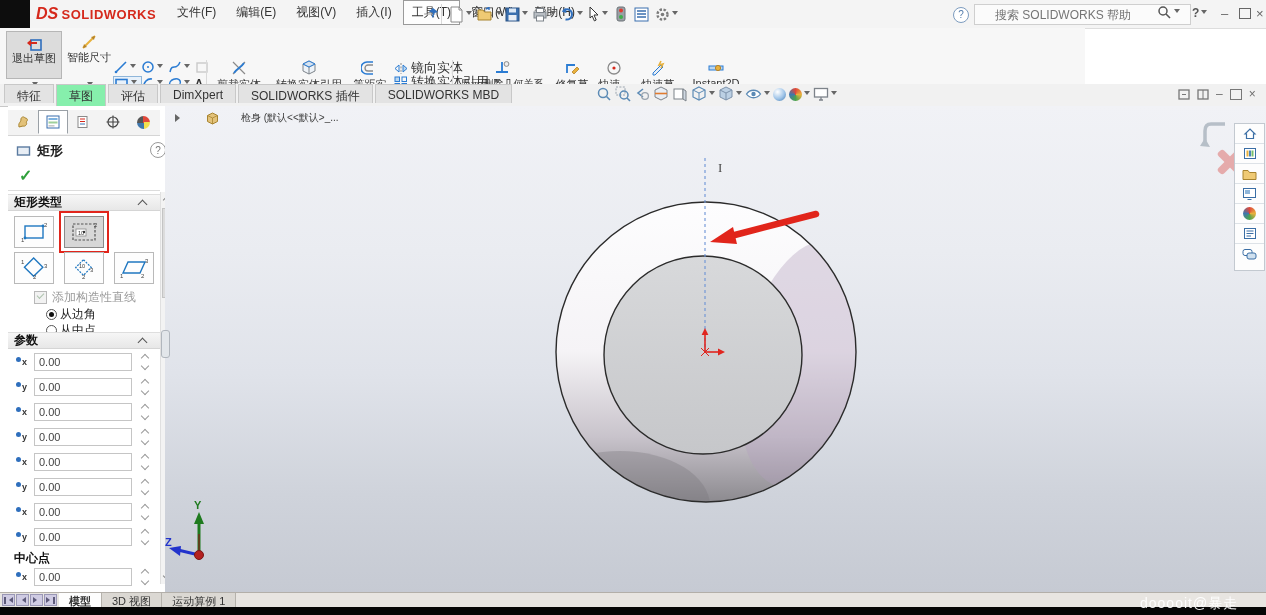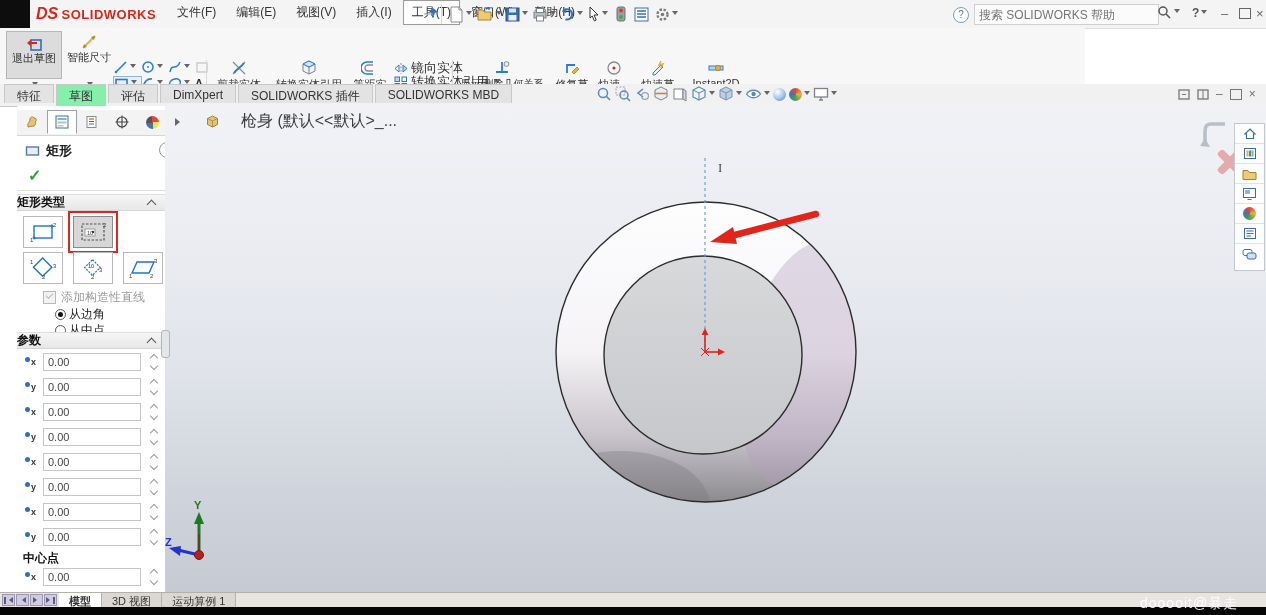--- a/index.html
+++ b/index.html
@@ -20,21 +20,21 @@
   #menus .mi{padding:3px 8px;color:#333;cursor:default;border:1px solid transparent}
   #menus .mi.boxed{border:1px solid #9a9a9a;background:#fdfdfd}
   #pin{left:427px;top:7px}
   .vsep{width:1px;background:#d9d9d9;position:absolute}
   .tb{position:absolute;top:3px;height:22px;display:flex;align-items:center}
   #doc-title{left:640px;top:7px;width:280px;text-align:center;color:#555;font-size:12px;white-space:nowrap}
   .qcirc{width:14px;height:14px;border:1px solid #7d9cbf;border-radius:50%;color:#527bab;font-size:10px;
          display:inline-flex;align-items:center;justify-content:center;background:#fff}
   #search-wrap{left:953px;top:4px;display:flex;align-items:center;gap:5px}
   #search-input{width:175px;height:17px;border:1px solid #cfcfcf;background:#fbfbfb;font-size:12px;
-                font-family:"Liberation Sans",sans-serif;padding:1px 4px;color:#555}
+                font-family:"Liberation Sans",sans-serif;padding:1px 20px;color:#555}
   #search-btn{left:1157px;top:5px;display:flex;align-items:center}
   #help-menu{left:1192px;top:6px;color:#555;font-weight:bold}
   .winbtn{color:#666;font-size:13px;line-height:13px}
   #min-btn{left:1221px;top:7px}
   #max-btn{left:1239px;top:8px;width:10px;height:9px;border:1.4px solid #666}
   #close-btn{left:1256px;top:7px}
 
   
   #ribbon{left:0;top:28px;width:1085px;height:56px;background:#f7f7f7;border-bottom:1px solid #d6d6d6}
   .bigbtn{position:absolute;top:3px;text-align:center;font-size:11px;color:#333}
@@ -59,31 +59,31 @@
   #cmdtabs{left:4px;top:0;display:flex;height:22px}
   .ctab{padding:3px 12px 0;border:1px solid #c8c8c8;border-bottom:none;background:#e3e3e3;margin-right:2px;
         font-size:12px;color:#333;height:19px;box-sizing:border-box}
   .ctab.active{background:#86efac;height:22px;position:relative;z-index:2}
   #headsup{left:596px;top:2px;display:flex;align-items:center;gap:3px}
   .hu{display:flex;align-items:center}
   #docwin{left:1178px;top:3px;display:flex;align-items:center;gap:7px;color:#6e6e6e}
   .dw-sq{width:10px;height:9px;border:1.3px solid #777}
 
   
-  #leftpanel{left:17px;top:106px;width:169px;height:486px;background:#fff;border-right:1px solid #aab0b6;box-sizing:border-box}
+  #leftpanel{left:8px;top:106px;width:169px;height:486px;background:#fff;border-right:1px solid #aab0b6;box-sizing:border-box}
   #pm-tabs{position:absolute;left:0;top:4px;width:152px;height:25px;display:flex;border-bottom:1px solid #d5d5d5;background:#f3f3f3}
   .pmtab{width:30px;height:24px;display:flex;align-items:center;justify-content:center;box-sizing:border-box}
   .pmtab.active{background:#fff;border:1px solid #9aa0a6;border-bottom:1px solid #fff}
   #pm-title{position:absolute;left:8px;top:36px;display:flex;align-items:center;gap:6px;font-weight:bold;font-size:13px;color:#222}
   #pm-help{position:absolute;left:142px;top:36px}
   #pm-ok{position:absolute;left:11px;top:60px;color:#2fa03b;font-weight:bold;font-size:16px}
   .pm-div{position:absolute;left:0;width:152px;height:1px;background:#dcdcdc}
   .sechdr{position:absolute;left:0;width:152px;height:17px;background:linear-gradient(#f6f6f6,#e7e7e7);
           border-top:1px solid #dedede;border-bottom:1px solid #d5d5d5;display:flex;align-items:center;box-sizing:border-box}
-  .sechdr b{font-size:12px;color:#111;}
+  .sechdr b{font-size:12px;color:#111;margin-left:6px}
   .chev{width:6px;height:6px;border-left:1.6px solid #555;border-top:1.6px solid #555;transform:rotate(45deg);position:absolute;right:14px;top:6px}
   .typebtn{position:absolute;width:38px;height:30px;border:1px solid #b9b9b9;background:#fdfdfd;display:flex;align-items:center;justify-content:center}
   .typebtn.sel{background:#d7d7d7;border-color:#8a8a8a}
   #redbox{position:absolute;border:2px solid #e1251b;background:transparent}
   .cbrow{position:absolute;display:flex;align-items:center;gap:5px;color:#9a9a9a;font-size:12px}
   .cbx{width:11px;height:11px;border:1px solid #b8b8b8;background:#f2f2f2;position:relative}
   .cbx::after{content:"";position:absolute;left:2px;top:1px;width:6px;height:3px;border-left:1.6px solid #adc3ad;border-bottom:1.6px solid #adc3ad;transform:rotate(-45deg)}
   .radrow{position:absolute;display:flex;align-items:center;gap:3px;color:#222;font-size:12px}
   .rad{width:11px;height:11px;border:1px solid #555;border-radius:50%;background:#fff;position:relative;box-sizing:border-box}
   .rad.on::after{content:"";position:absolute;left:2px;top:2px;width:5px;height:5px;border-radius:50%;background:#111}
@@ -100,21 +100,21 @@
   #pm-scroll{position:absolute;left:152px;top:86px;width:12px;height:392px;background:#f3f3f3;border-left:1px solid #e0e0e0;box-sizing:border-box}
   #pm-scroll .sa{position:absolute;left:3px;width:5px;height:5px;border-left:1.5px solid #888;border-top:1.5px solid #888}
   #pm-scroll .sa.up{top:5px;transform:rotate(45deg)}
   #pm-scroll .sa.dn{bottom:5px;transform:rotate(-135deg)}
   #pm-scroll .thumb{position:absolute;left:1px;top:16px;width:9px;height:90px;background:#dcdcdc;border:1px solid #c4c4c4;box-sizing:border-box}
   #cphdr{position:absolute;left:6px;font-weight:bold;font-size:12px;color:#111}
 
   
   #viewport{left:165px;top:106px;width:1101px;height:486px;
     background:linear-gradient(180deg,#f1f2f6 0%,#eaecf1 30%,#e0e3ea 55%,#cfd3db 80%,#c6cad3 100%)}
-  #flytree{position:absolute;left:10px;top:5px;display:flex;align-items:center;gap:22px;color:#3c3c3c;font-size:16px;white-space:nowrap}
+  #flytree{position:absolute;left:10px;top:5px;display:flex;align-items:center;gap:22px;color:#3c3c3c;font-size:10px;white-space:nowrap}
   .tri-r{width:0;height:0;border:4px solid transparent;border-left:5px solid #666}
   #splitter{position:absolute;left:-4px;top:224px;width:7px;height:26px;background:#e2e6ea;border:1px solid #b0b6bd;border-radius:3px}
 
   
   #taskpane{left:1234px;top:123px;width:31px;height:148px;background:#fdfdfd;border:1px solid #c3c9d0;box-sizing:border-box}
   .tpcell{width:29px;height:20px;display:flex;align-items:center;justify-content:center;border-bottom:1px solid #dde2e7;box-sizing:border-box}
   .ball{width:13px;height:13px;border-radius:50%}
 
   
   #bottombar{left:0;top:592px;width:1266px;height:15px;background:#e8e5e1;border-top:1px solid #b3afa9;box-sizing:border-box}

